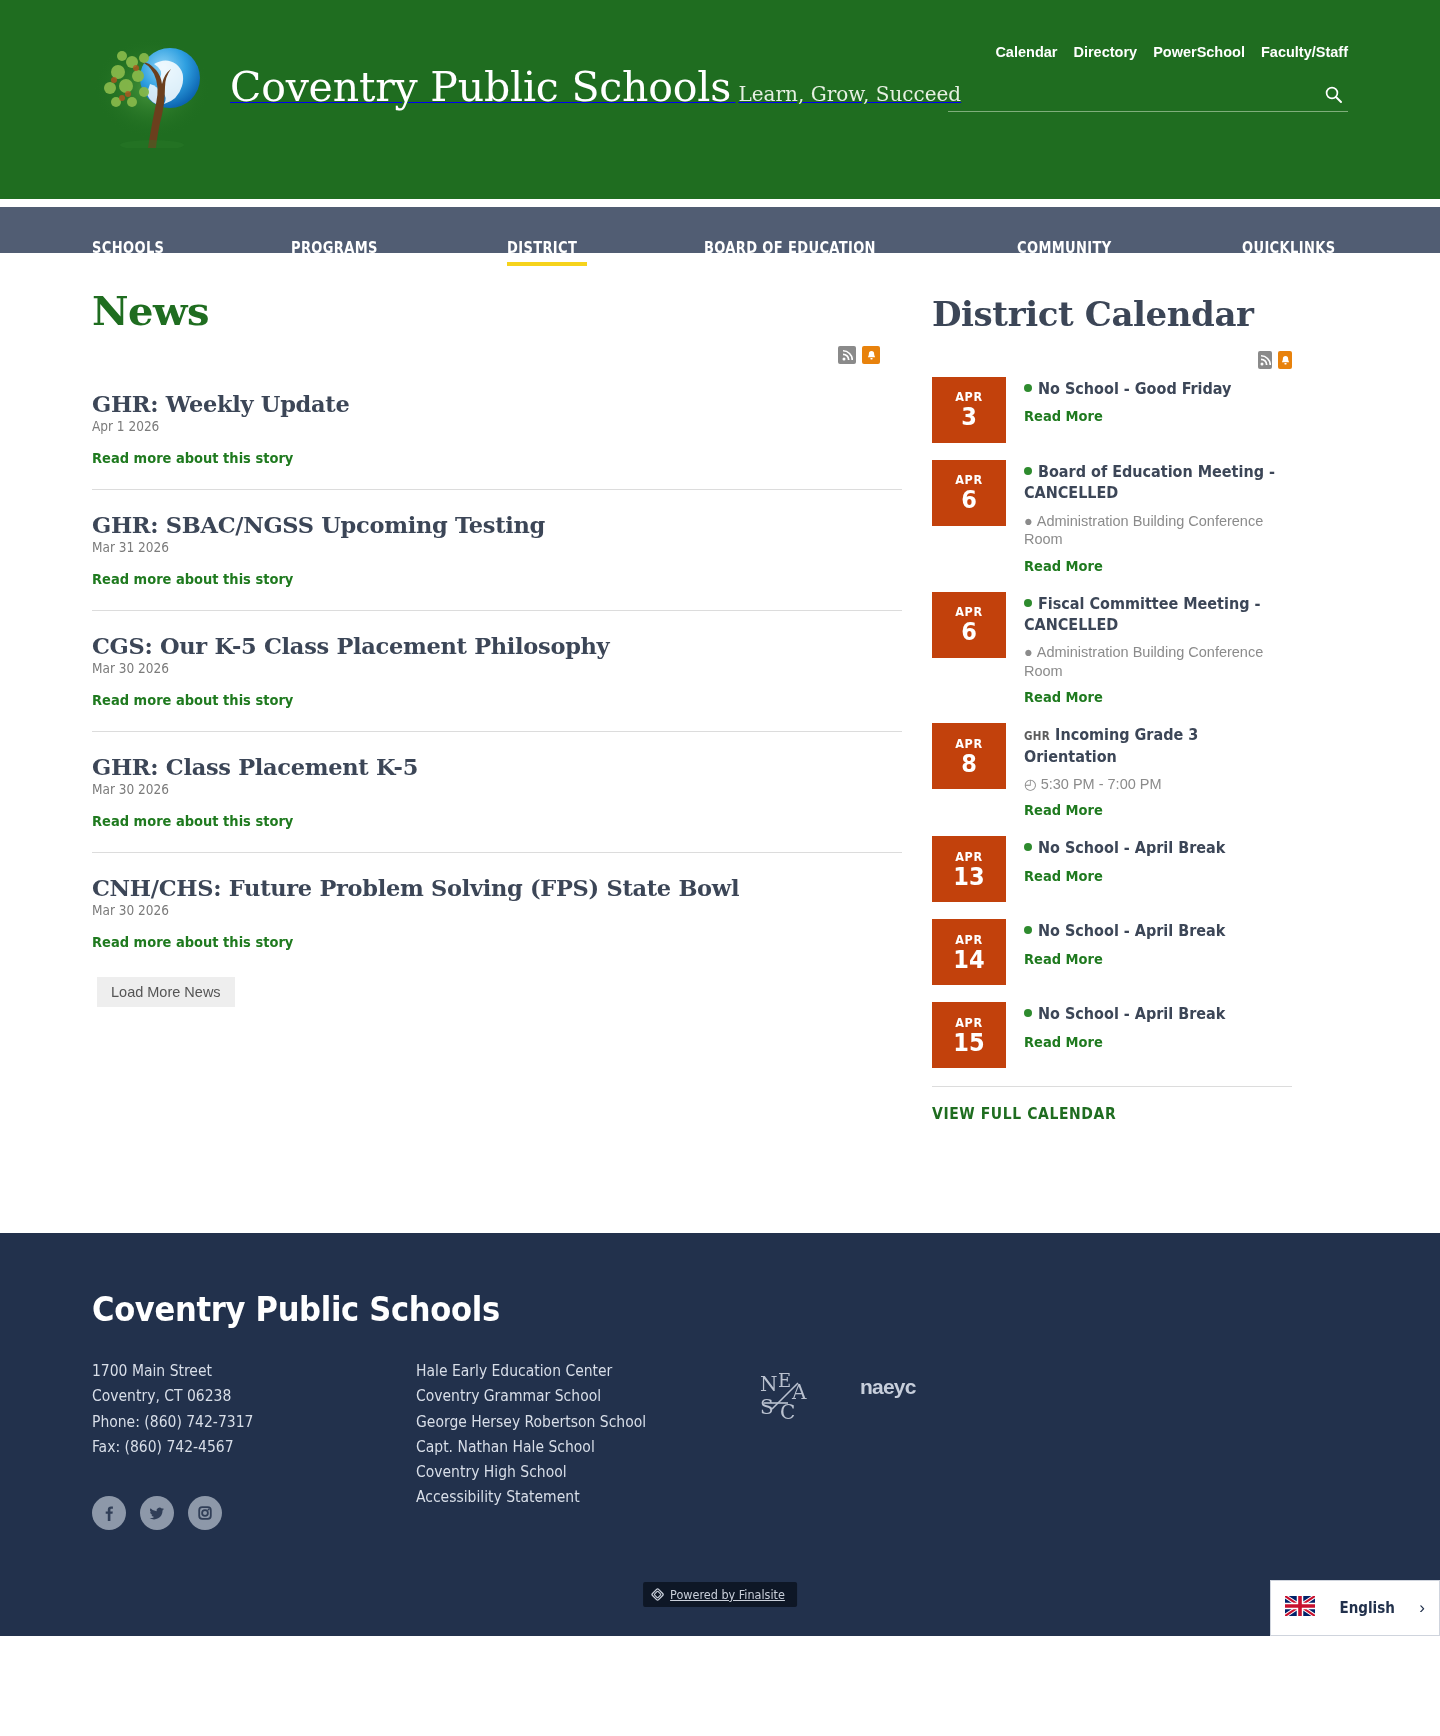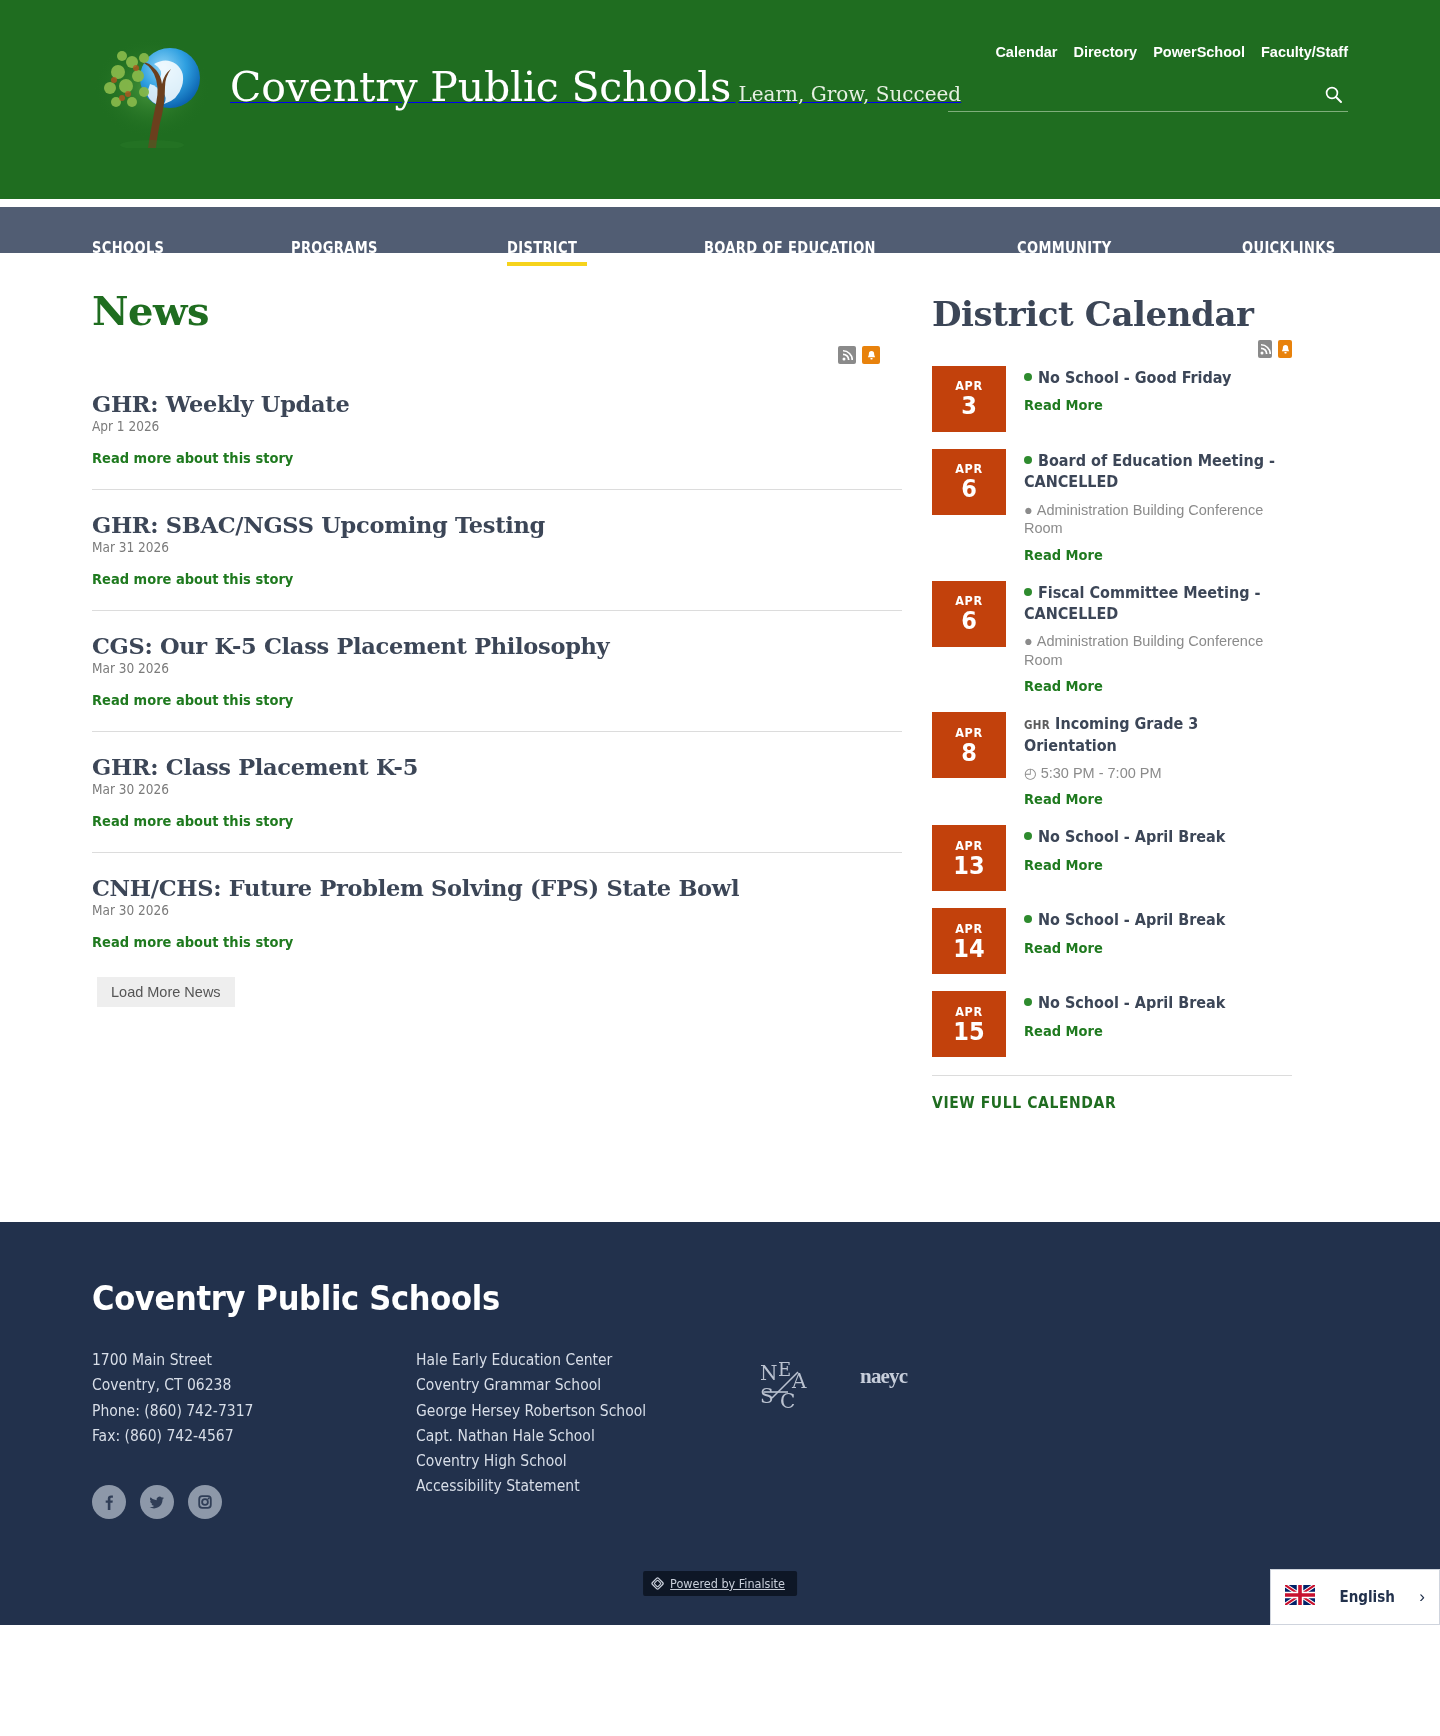--- a/index.html
+++ b/index.html
@@ -210,21 +210,21 @@
     font-family: "Liberation Sans", sans-serif;
   }
 
   
   .cal-title {
     font-family: "DejaVu Serif", serif;
     font-size: 34px;
     font-weight: bold;
     color: #3c4657;
     letter-spacing: -0.4px;
-    margin-bottom: 6px;
+    margin-bottom: 17px;
   }
   .cal-event {
     display: flex;
     align-items: flex-start;
     margin-bottom: 17px;
   }
   .cal-date {
     width: 74px; height: 66px;
     background: #c2410c;
     color: #ffffff;
@@ -310,21 +310,21 @@
   .soc {
     width: 34px; height: 34px; border-radius: 50%;
     background: #8d98a9;
     display: flex; align-items: center; justify-content: center;
     color: #303e57; cursor: pointer;
   }
   .logo-neasc { width: 68px; height: 58px; opacity: .92; }
   .logo-naeyc { margin-top: 6px; }
   .naeyc-text {
     color: #c7cedb; font-size: 21px; font-weight: bold; letter-spacing: -0.8px;
-    font-family: Liberation Serif, serif;
+    font-family: Liberation Sans, sans-serif;
   }
 
   .bottombar {
     background: #22314c;
     height: 66px;
     position: relative;
   }
   .finalsite {
     position: absolute;
     left: 50%; transform: translateX(-50%);

